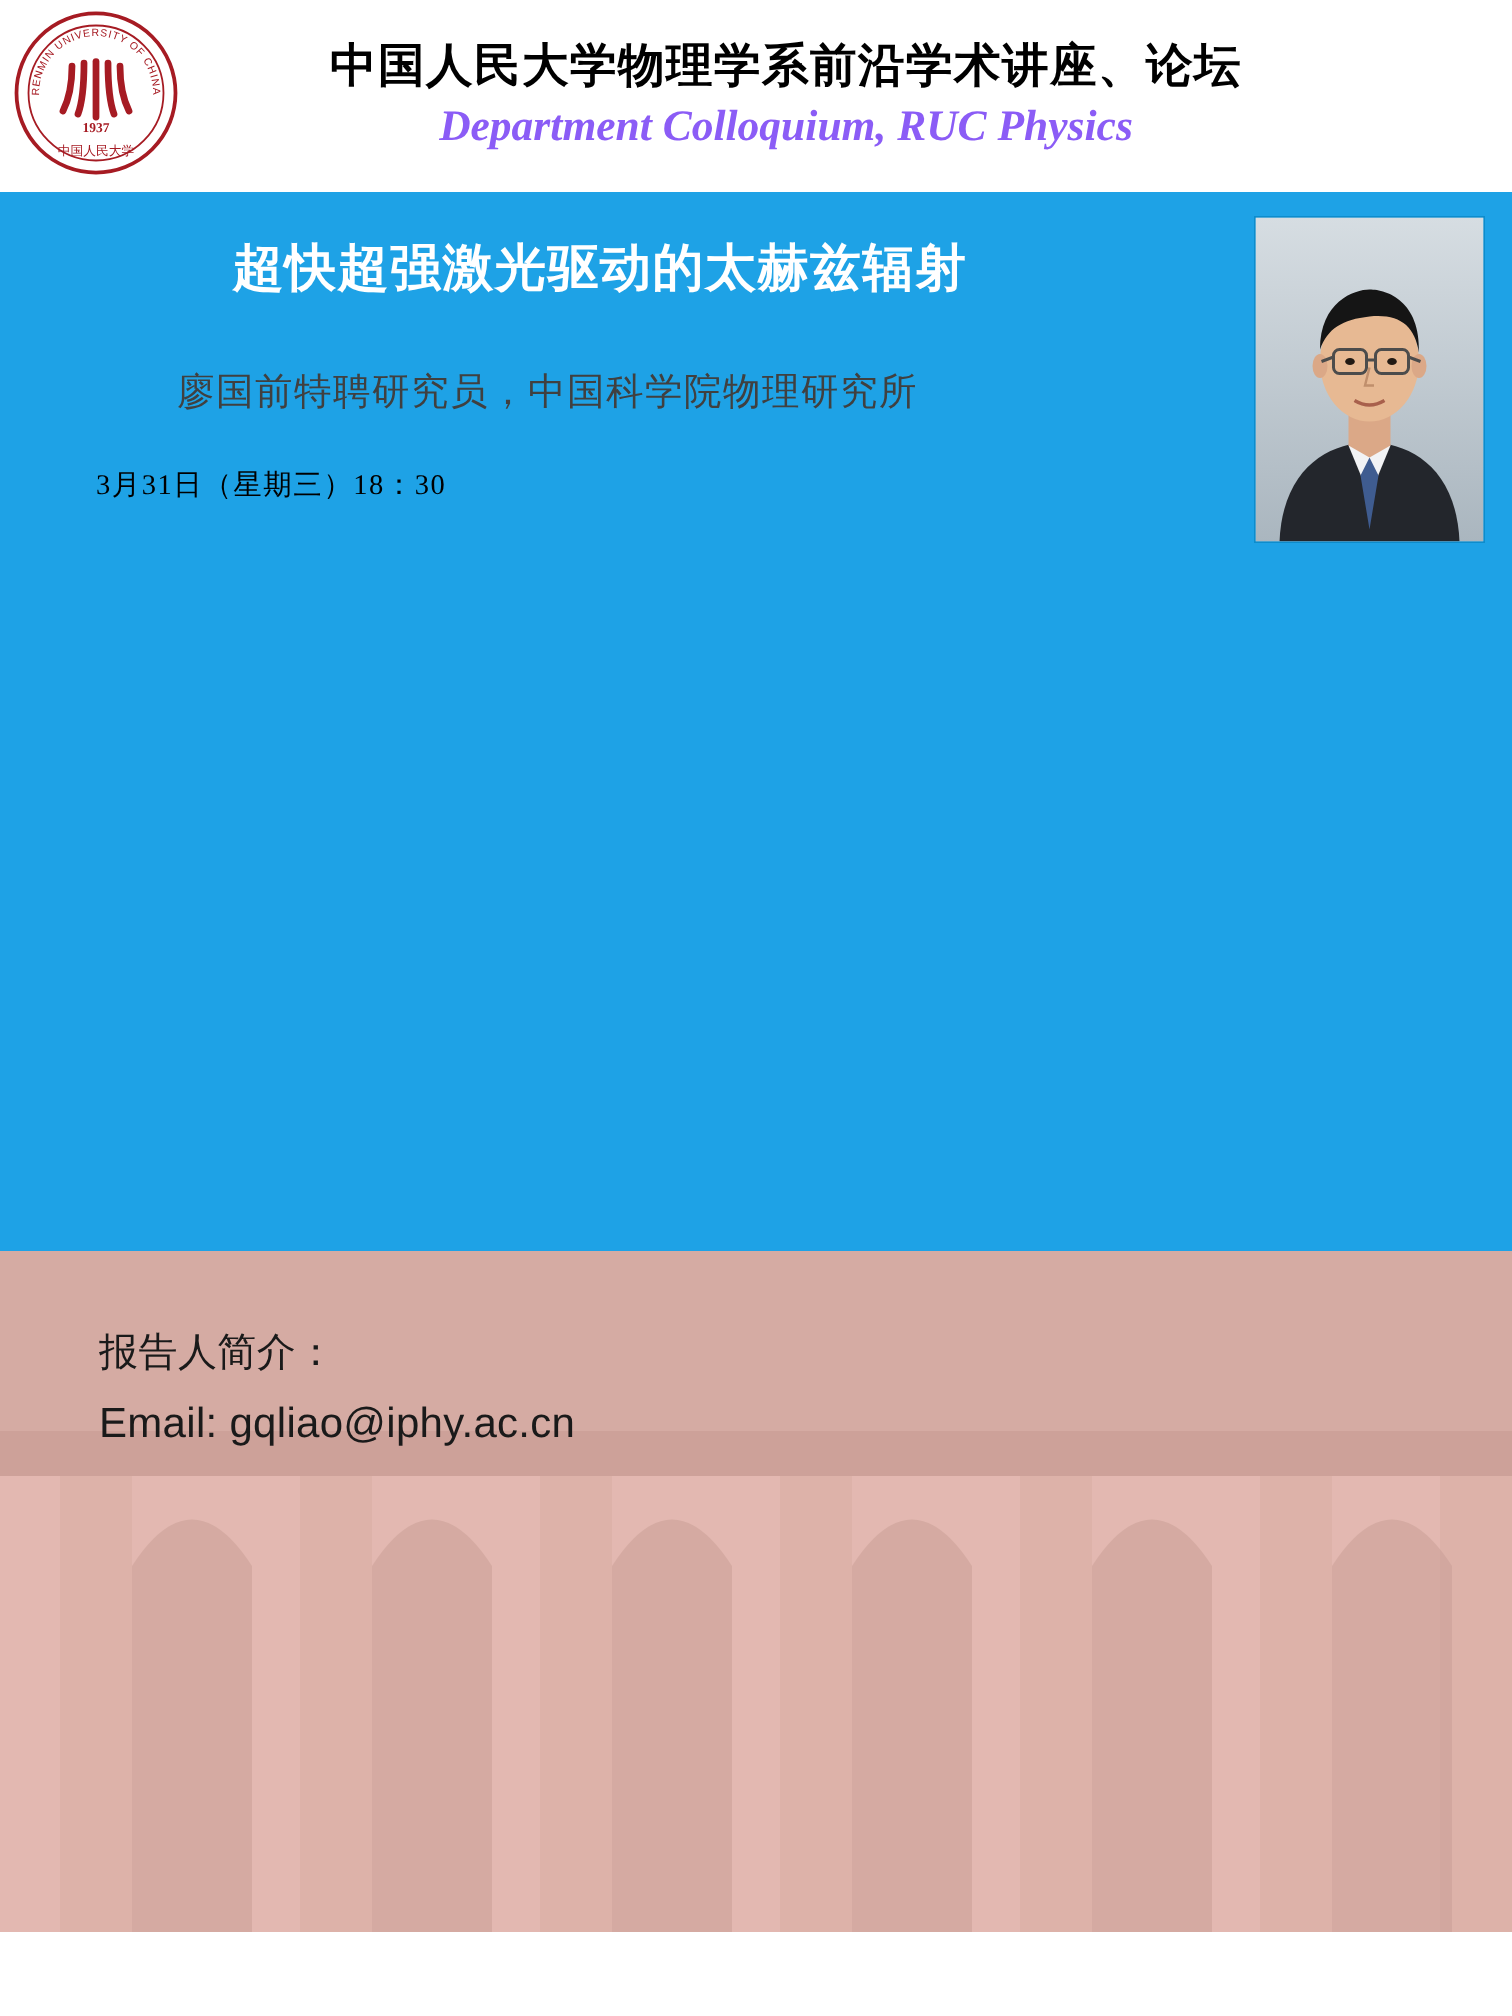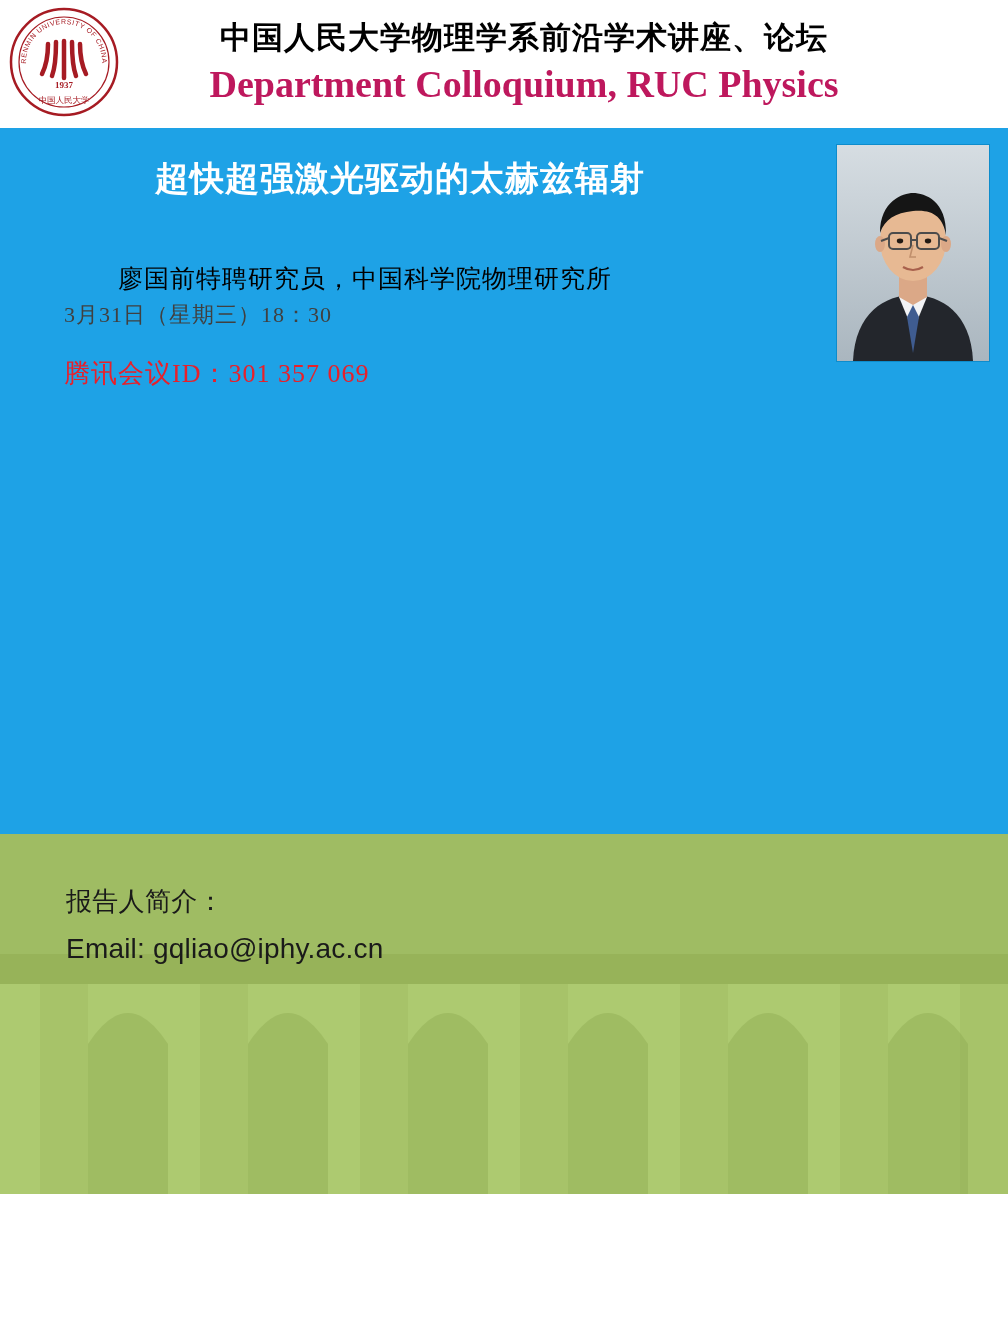--- a/index.html
+++ b/index.html
@@ -45,23 +45,24 @@
     font-family: Liberation Serif, serif;
     font-size: 31px;
     font-weight: bold;
     color: #000000;
     letter-spacing: 1px;
     line-height: 1.3;
     white-space: nowrap;
   }
   .header-en {
     font-family: "Liberation Serif", serif;
-    font-size: 38px;
+    font-size: 29px;
     font-weight: bold;
-    color: #be185d;
+    font-style: italic;
+    color: #8b5cf6;
     line-height: 1.35;
     white-space: nowrap;
   }
 
   
   .blue-section {
     position: relative;
     background: #1ea2e6;
     height: 706px;
     overflow: hidden;
@@ -74,33 +75,33 @@
     text-align: center;
     font-family: "Liberation Serif", serif;
     font-size: 34px;
     font-weight: bold;
     color: #ffffff;
     letter-spacing: 1px;
   }
   .speaker-line {
     position: absolute;
     left: 118px;
-    top: 134px;
+    top: 116px;
     font-family: "Liberation Serif", serif;
     font-size: 25px;
+    color: #404040;
+    letter-spacing: 1px;
+  }
+  .time-line {
+    position: absolute;
+    left: 64px;
+    top: 182px;
+    font-family: "Liberation Serif", serif;
+    font-size: 19px;
     color: #000000;
-    letter-spacing: 1px;
-  }
-  .time-line {
-    position: absolute;
-    left: 64px;
-    top: 172px;
-    font-family: "Liberation Serif", serif;
-    font-size: 22px;
-    color: #404040;
     letter-spacing: 1px;
   }
   .meeting-line {
     position: absolute;
     left: 64px;
     top: 228px;
     font-family: "Liberation Serif", serif;
     font-size: 26px;
     color: #e8202a;
     letter-spacing: 1px;
@@ -127,22 +128,22 @@
     font-size: 26.5px;
     line-height: 1.62;
     color: #ffffff;
     text-align: justify;
     letter-spacing: 0.5px;
   }
 
   
   .bio-section {
     position: relative;
-    height: 360px;
-    background: #84cc16;
+    height: 454px;
+    background: #fca5a5;
     overflow: hidden;
   }
   .bio-bg {
     position: absolute;
     inset: 0;
     opacity: 0.55;
   }
   .bio-content {
     position: relative;
     padding: 48px 58px 0 66px;
@@ -190,21 +191,20 @@
     <div class="header-text">
       <div class="header-cn">中国人民大学物理学系前沿学术讲座、论坛</div>
       <div class="header-en">Department Colloquium, RUC Physics</div>
     </div>
   </div>
 
   <div class="blue-section">
     <div class="talk-title">超快超强激光驱动的太赫兹辐射</div>
     <div class="speaker-line">廖国前特聘研究员，中国科学院物理研究所</div>
     <div class="time-line">3月31日（星期三）18：30</div>
-    <div class="meeting-line">腾讯会议ID：301 357 069</div>
 
     <div class="portrait">
       <svg width="152" height="216" viewBox="0 0 152 216">
         <defs>
           <linearGradient id="bgg" x1="0" y1="0" x2="0" y2="1">
             <stop offset="0%" stop-color="#d6dde2"></stop>
             <stop offset="100%" stop-color="#aab6bf"></stop>
           </linearGradient>
         </defs>
         <rect width="152" height="216" fill="url(#bgg)"></rect>

